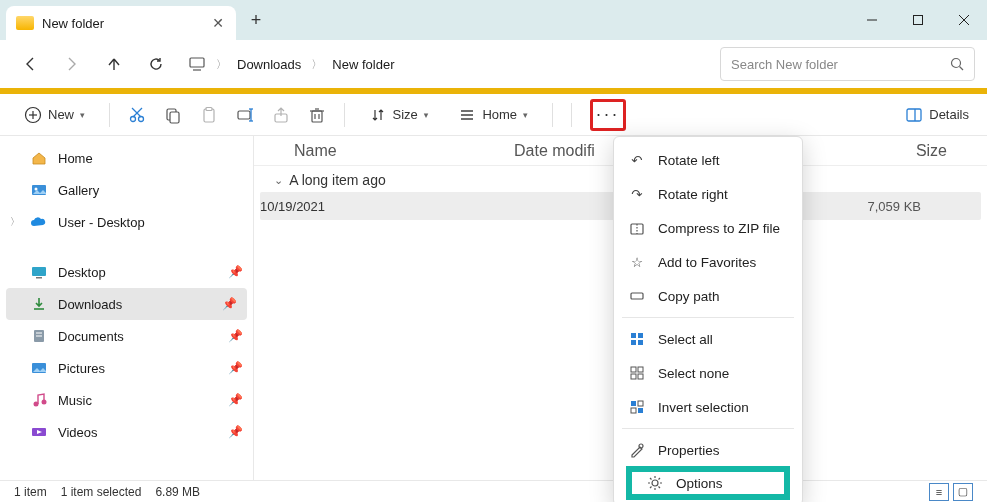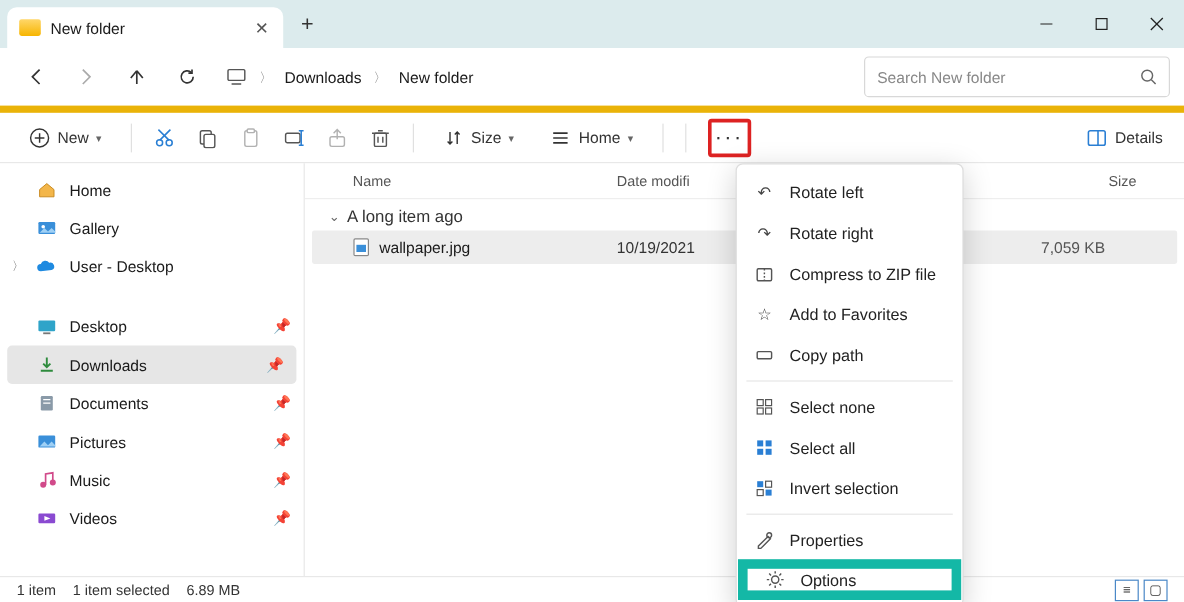--- a/index.html
+++ b/index.html
@@ -27,34 +27,34 @@
 .details-btn { margin-left: auto; display: flex; align-items: center; gap: 6px; }
 .body { display: flex; height: 346px; }
 .sidebar { width: 254px; border-right: 1px solid #e8e8e8; padding-top: 6px; overflow: hidden; }
 .sb-item { height: 32px; display: flex; align-items: center; gap: 10px; padding: 0 10px 0 30px; position: relative; }
 .sb-item.active { background: #e6e6e6; border-radius: 4px; margin: 0 6px; padding-left: 24px; }
 .sb-item .expand { position: absolute; left: 10px; font-size: 10px; color: #666; }
 .sb-item .pin { margin-left: auto; color: #888; font-size: 12px; }
 .sb-sep { height: 18px; }
 .sb-ico { width: 18px; height: 18px; display: flex; align-items: center; justify-content: center; }
 .main { flex: 1; position: relative; }
-.cols { height: 30px; display: flex; align-items: center; border-bottom: 1px solid #eee; color: #555; font-size: 12px; }
+.cols { height: 30px; display: flex; align-items: center; border-bottom: 1px solid #eee; color: #555; font-size: 16px; }
 .col-name { width: 260px; padding-left: 40px; }
 .col-date { width: 200px; }
 .col-type { width: 90px; }
 .col-size { flex: 1; padding-right: 40px; text-align: right; padding-left: 15px; }
 .group { padding: 6px 0 4px 20px; display: flex; align-items: center; gap: 6px; color: #333; font-size: 14px; }
 .filerow { height: 28px; display: flex; align-items: center; background: #ededed; margin: 0 6px; border-radius: 2px; font-size: 13px; }
 .filerow .fname { width: 254px; padding-left: 34px; display: flex; align-items: center; gap: 8px; }
 .filerow .fdate { width: 200px; color: #333; }
 .filerow .ftype { width: 90px; }
 .filerow .fsize { flex: 1; text-align: right; padding-right: 60px; color: #555; }
 .context { position: absolute; left: 613px; top: 136px; width: 190px; background: #fff; border: 1px solid #ddd; border-radius: 6px; box-shadow: 0 6px 24px rgba(0,0,0,0.18); padding: 6px 0; z-index: 50; }
 .cx-item { height: 34px; display: flex; align-items: center; gap: 12px; padding: 0 14px; font-size: 13.5px; color: #222; }
-.cx-item.hl { border: 8px solid #14b8a6; margin: -1px 1px; text-align: right; }
+.cx-item.hl { border: 6px solid #14b8a6; margin: -1px 12px; text-align: right; }
 .cx-sep { height: 1px; background: #e6e6e6; margin: 4px 8px; }
 .cx-ico { width: 18px; height: 18px; display: flex; align-items: center; justify-content: center; color: #444; }
 .status { height: 22px; border-top: 1px solid #e8e8e8; display: flex; align-items: center; padding: 0 14px; gap: 14px; font-size: 12px; color: #333; position: absolute; bottom: 0; left: 0; right: 0; background:#fff; }
 .status .viewbtns { margin-left: auto; display: flex; gap: 4px; }
 .vb { width: 20px; height: 18px; border: 1px solid #4a88c7; display:flex; align-items:center; justify-content:center; font-size:11px; }
 svg { display: block; }
 </style>
 </head>
 <body>
 
@@ -322,29 +322,20 @@
       <div class="col-name">Name</div>
       <div class="col-date">Date modifi</div>
       <div class="col-type"></div>
       <div class="col-size">Size</div>
     </div>
     <div class="group">
       <span style="font-size:11px;color:#666">⌄</span>
       <span>A long item ago</span>
     </div>
     <div class="filerow">
-      <div class="fname">
-        <span>
-            <svg width="14" height="16">
-              <rect x="1" y="1" width="12" height="14" rx="1" fill="#fff" stroke="#888" stroke-width="1"></rect>
-              <rect x="3" y="6" width="8" height="6" fill="#3a8fd9"></rect>
-            </svg>
-          </span>
-        <span>wallpaper.jpg</span>
-      </div>
       <div class="fdate">10/19/2021</div>
       <div class="ftype"></div>
       <div class="fsize">7,059 KB</div>
     </div>
   </div>
 </div>
 
 <div class="context">
   <div class="cx-item">
       <span class="cx-ico">↶</span>
@@ -369,41 +360,41 @@
     </div>
   <div class="cx-item">
       <span class="cx-ico">
         <svg width="16" height="16">
           <rect x="2" y="5" width="12" height="6" rx="1" fill="none" stroke="#555" stroke-width="1.2"></rect>
         </svg>
       </span>
       <span>Copy path</span>
     </div>
   <div class="cx-sep"></div>
+  <div class="cx-item">
+      <span class="cx-ico">
+        <svg width="14" height="14">
+          <rect x="1" y="1" width="5" height="5" fill="#2a7fd4"></rect>
+          <rect x="8" y="1" width="5" height="5" fill="#2a7fd4"></rect>
+          <rect x="1" y="8" width="5" height="5" fill="#2a7fd4"></rect>
+          <rect x="8" y="8" width="5" height="5" fill="#2a7fd4"></rect>
+        </svg>
+      </span>
+      <span>Select all</span>
+    </div>
   <div class="cx-item">
       <span class="cx-ico">
         <svg width="14" height="14">
           <rect x="1" y="1" width="5" height="5" fill="none" stroke="#555"></rect>
           <rect x="8" y="1" width="5" height="5" fill="none" stroke="#555"></rect>
           <rect x="1" y="8" width="5" height="5" fill="none" stroke="#555"></rect>
           <rect x="8" y="8" width="5" height="5" fill="none" stroke="#555"></rect>
         </svg>
       </span>
       <span>Select none</span>
-    </div>
-  <div class="cx-item">
-      <span class="cx-ico">
-        <svg width="14" height="14">
-          <rect x="1" y="1" width="5" height="5" fill="#2a7fd4"></rect>
-          <rect x="8" y="1" width="5" height="5" fill="#2a7fd4"></rect>
-          <rect x="1" y="8" width="5" height="5" fill="#2a7fd4"></rect>
-          <rect x="8" y="8" width="5" height="5" fill="#2a7fd4"></rect>
-        </svg>
-      </span>
-      <span>Select all</span>
     </div>
   <div class="cx-item">
       <span class="cx-ico">
         <svg width="14" height="14">
           <rect x="1" y="1" width="5" height="5" fill="#2a7fd4"></rect>
           <rect x="8" y="1" width="5" height="5" fill="none" stroke="#555"></rect>
           <rect x="1" y="8" width="5" height="5" fill="none" stroke="#555"></rect>
           <rect x="8" y="8" width="5" height="5" fill="#2a7fd4"></rect>
         </svg>
       </span>

